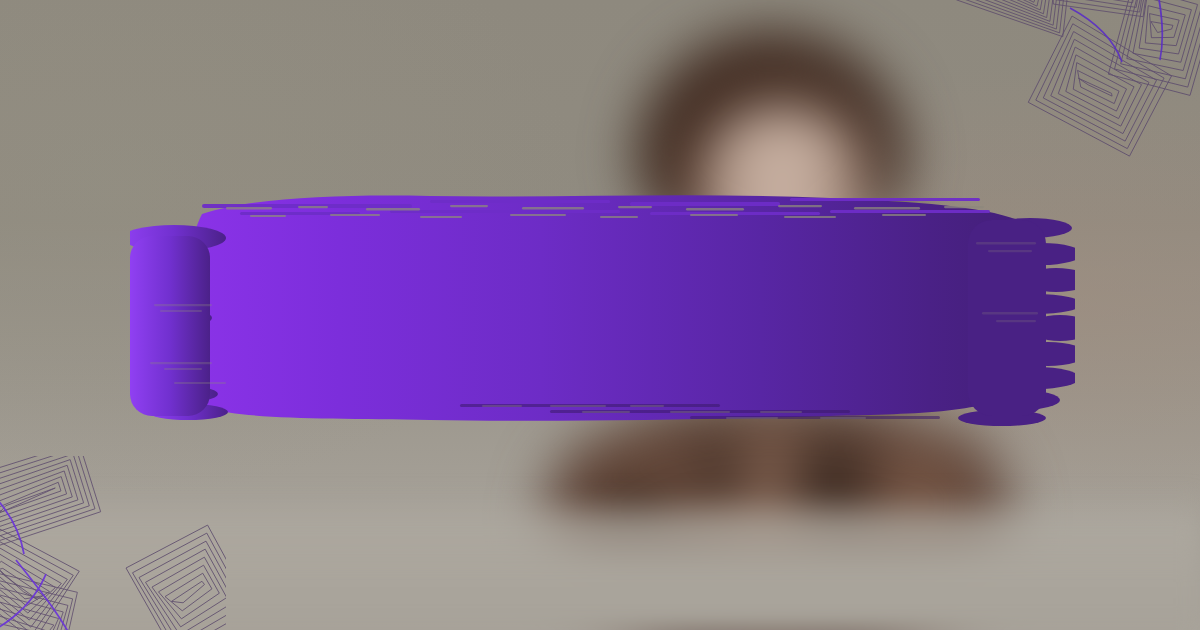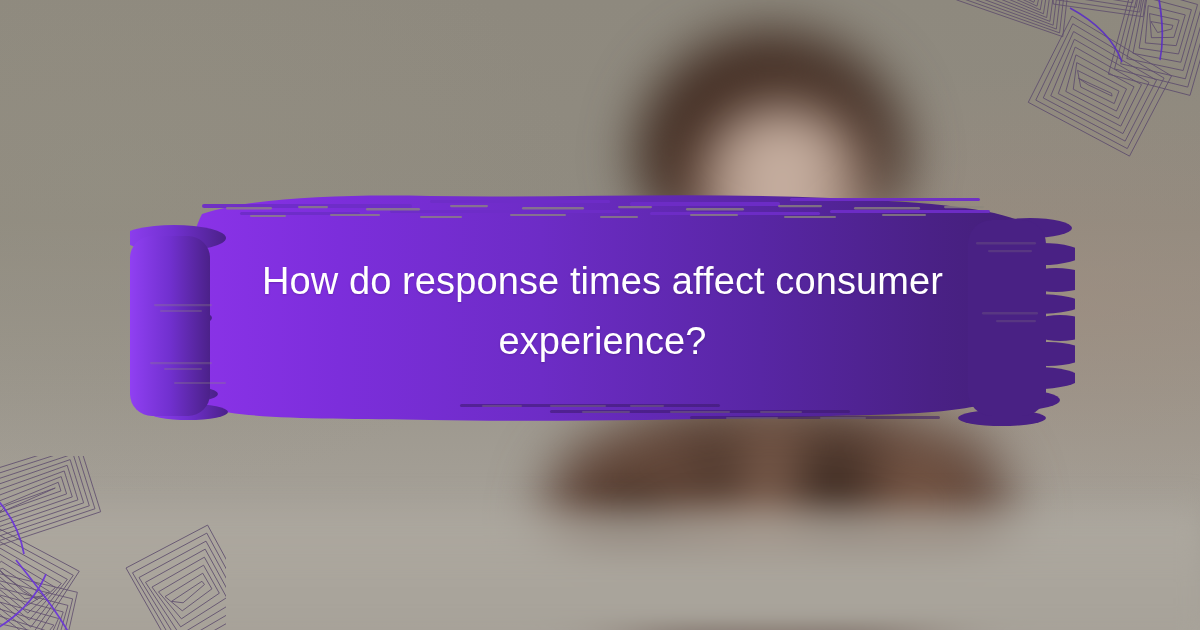--- a/index.html
+++ b/index.html
@@ -455,17 +455,14 @@
       </g>
       <g fill="#8d887d" opacity="0.22">
         <rect x="846" y="66" width="60" height="2.4" rx="1.2"></rect>
         <rect x="858" y="74" width="44" height="2.2" rx="1.1"></rect>
         <rect x="852" y="136" width="56" height="2.4" rx="1.2"></rect>
         <rect x="866" y="144" width="40" height="2.2" rx="1.1"></rect>
       </g>
     </svg>
   </div>
 
-  <div class="headline">
-    <div class="headline-text">How do response times affect consumer experience?</div>
-  </div>
 
 </div>
 
 </body></html>

